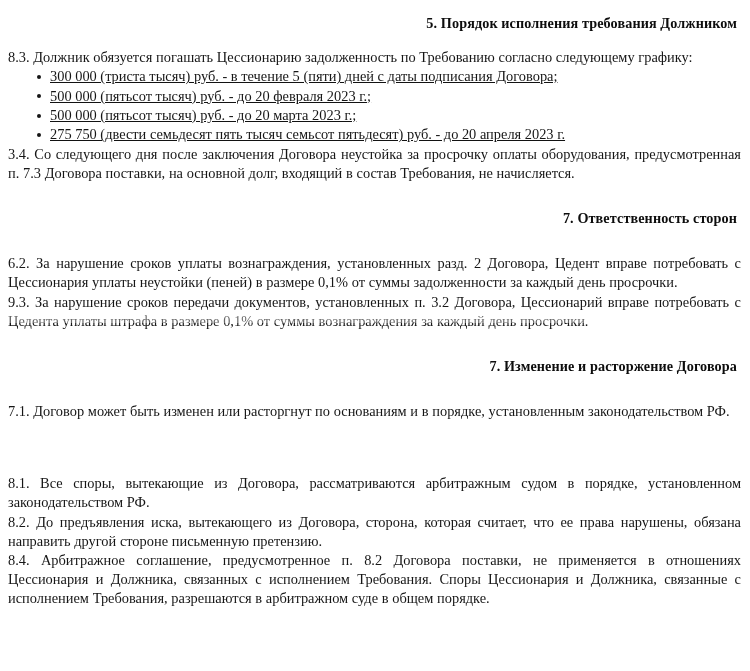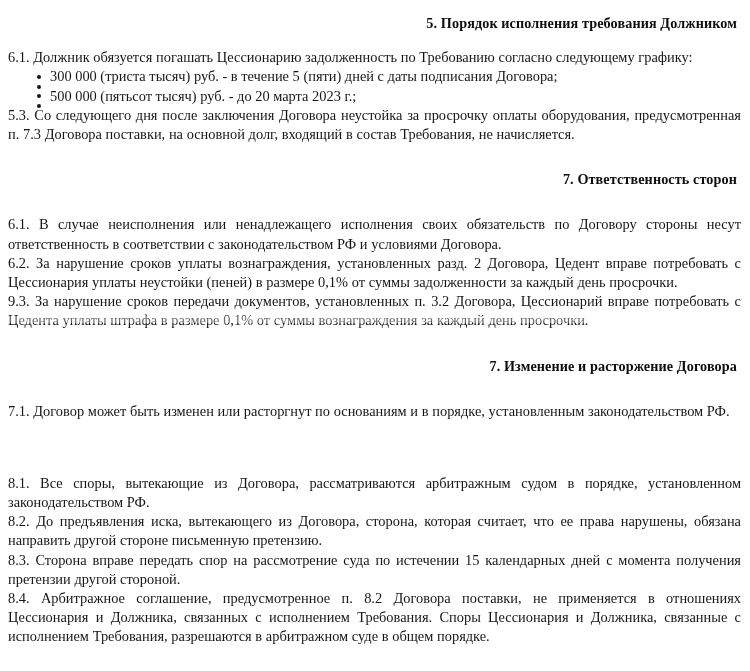--- a/index.html
+++ b/index.html
@@ -42,20 +42,21 @@
     color: #161616;
     word-spacing: 0.1px;
   }
   .para.nojust {
     text-align: left;
   }
   .bullets {
     list-style: none;
     margin: 0;
     padding: 0;
+    text-decoration: underline;
   }
   .bullets li {
     position: relative;
     font-size: 14.4px;
     line-height: 19.4px;
     padding-left: 42px;
     text-align: left;
     color: #161616;
   }
   .bullets li .bullet-dot {
@@ -85,62 +86,62 @@
 </head>
 <body>
 
 <div class="page">
 
   <div class="block-top"></div>
 
   <h2 class="doc-heading">5. Порядок исполнения требования Должником</h2>
   <div class="gap-md"></div>
 
-  <p class="para nojust">6.1. Должник обязуется погашать Цессионарию задолженность по Требованию согласно следующему графику:</p>
+  <p class="para nojust">8.3. Должник обязуется погашать Цессионарию задолженность по Требованию согласно следующему графику:</p>
 
   <ul class="bullets">
     <li>
       <span class="bullet-dot"></span>
       <span>300 000 (триста тысяч) руб. - в течение 5 (пяти) дней с даты подписания Договора;</span>
     </li>
     <li>
       <span class="bullet-dot"></span>
+      <span>500 000 (пятьсот тысяч) руб. - до 20 февраля 2023 г.;</span>
     </li>
     <li>
       <span class="bullet-dot"></span>
       <span>500 000 (пятьсот тысяч) руб. - до 20 марта 2023 г.;</span>
     </li>
     <li>
       <span class="bullet-dot"></span>
+      <span>275 750 (двести семьдесят пять тысяч семьсот пятьдесят) руб. - до 20 апреля 2023 г.</span>
     </li>
   </ul>
 
-  <p class="para">5.3. Со следующего дня после заключения Договора неустойка за просрочку оплаты оборудования, предусмотренная п. 7.3 Договора поставки, на основной долг, входящий в состав Требования, не начисляется.</p>
+  <p class="para">3.4. Со следующего дня после заключения Договора неустойка за просрочку оплаты оборудования, предусмотренная п. 7.3 Договора поставки, на основной долг, входящий в состав Требования, не начисляется.</p>
 
   <div class="gap-lg"></div>
 
   <h2 class="doc-heading">7. Ответственность сторон</h2>
   <div class="gap-lg"></div>
 
-  <p class="para">6.1. В случае неисполнения или ненадлежащего исполнения своих обязательств по Договору стороны несут ответственность в соответствии с законодательством РФ и условиями Договора.</p>
   <p class="para">6.2. За нарушение сроков уплаты вознаграждения, установленных разд. 2 Договора, Цедент вправе потребовать с Цессионария уплаты неустойки (пеней) в размере 0,1% от суммы задолженности за каждый день просрочки.</p>
   <p class="para">9.3. За нарушение сроков передачи документов, установленных п. 3.2 Договора, Цессионарий вправе потребовать с Цедента уплаты штрафа в размере 0,1% от суммы вознаграждения за каждый день просрочки.</p>
 
   <div class="gap-lg"></div>
 
   <h2 class="doc-heading">7. Изменение и расторжение Договора</h2>
   <div class="gap-lg"></div>
 
   <p class="para">7.1. Договор может быть изменен или расторгнут по основаниям и в порядке, установленным законодательством РФ.</p>
 
   <div class="gap-xl"></div>
 
   <div class="gap-lg"></div>
 
   <p class="para">8.1. Все споры, вытекающие из Договора, рассматриваются арбитражным судом в порядке, установленном законодательством РФ.</p>
   <p class="para">8.2. До предъявления иска, вытекающего из Договора, сторона, которая считает, что ее права нарушены, обязана направить другой стороне письменную претензию.</p>
-  <p class="para">8.3. Сторона вправе передать спор на рассмотрение суда по истечении 15 календарных дней с момента получения претензии другой стороной.</p>
   <p class="para">8.4. Арбитражное соглашение, предусмотренное п. 8.2 Договора поставки, не применяется в отношениях Цессионария и Должника, связанных с исполнением Требования. Споры Цессионария и Должника, связанные с исполнением Требования, разрешаются в арбитражном суде в общем порядке.</p>
 
   <div class="scan-band" style="top:316px;height:7px;"></div>
   <div class="scan-band" style="top:336px;height:6px;"></div>
 
 </div>
 
 </body></html>

